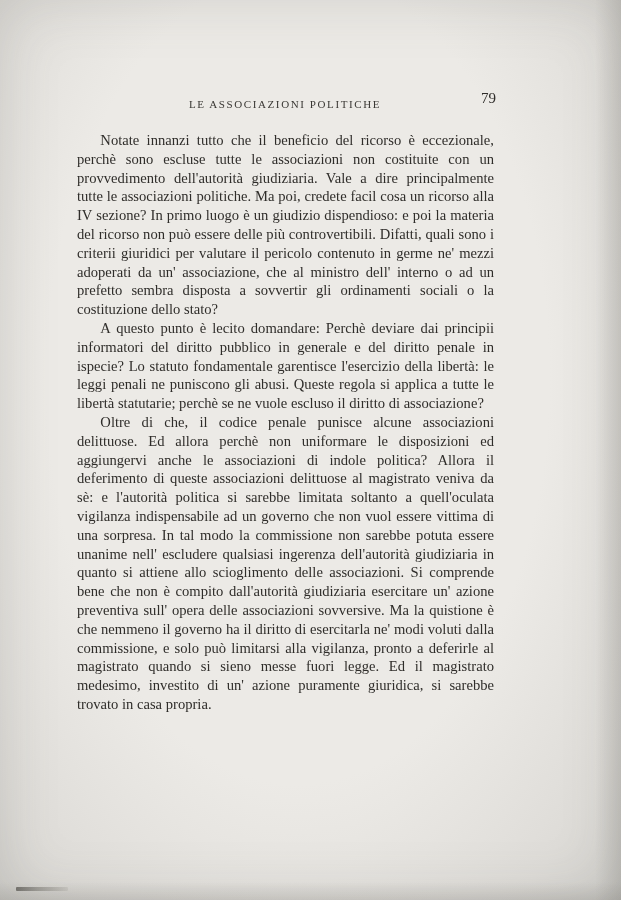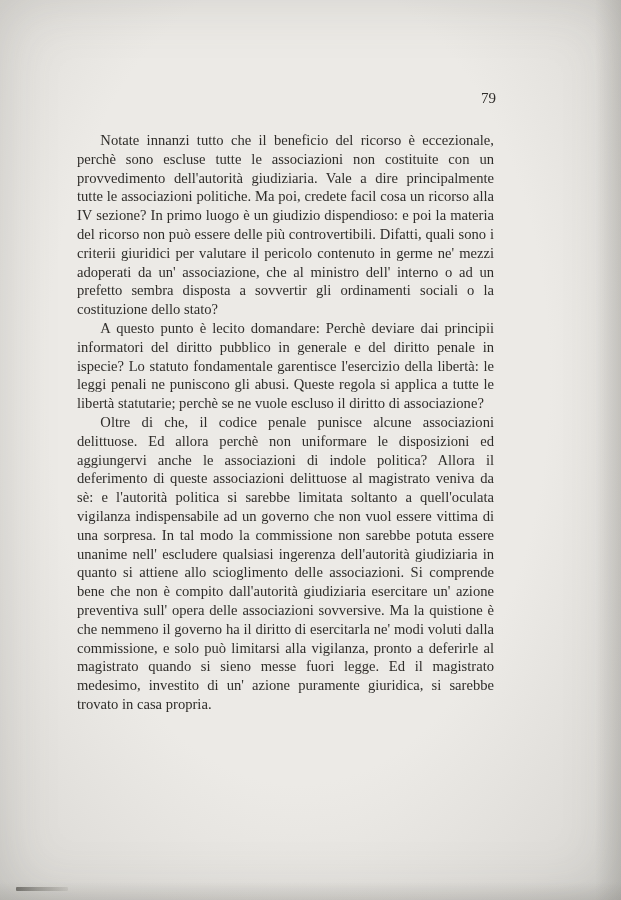--- a/index.html
+++ b/index.html
@@ -88,20 +88,21 @@
     background: linear-gradient(0deg, rgba(120,118,112,0.20), rgba(120,118,112,0));
     pointer-events: none;
   }
 </style>
 </head>
 <body>
 
 <div class="scan-page">
 
   <div class="page-header">
+    <span class="running-title">LE ASSOCIAZIONI POLITICHE</span>
     <span class="page-number">79</span>
   </div>
 
   <div class="text-block">
     <p>Notate innanzi tutto che il beneficio del ricorso è eccezionale, perchè sono escluse tutte le associazioni non costituite con un provvedimento dell'autorità giudiziaria. Vale a dire principalmente tutte le associazioni politiche. Ma poi, credete facil cosa un ricorso alla IV sezione? In primo luogo è un giudizio dispendioso: e poi la materia del ricorso non può essere delle più controvertibili. Difatti, quali sono i criterii giuridici per valutare il pericolo contenuto in germe ne' mezzi adoperati da un' associazione, che al ministro dell' interno o ad un prefetto sembra disposta a sovvertir gli ordinamenti sociali o la costituzione dello stato?</p>
     <p>A questo punto è lecito domandare: Perchè deviare dai principii informatori del diritto pubblico in generale e del diritto penale in ispecie? Lo statuto fondamentale garentisce l'esercizio della libertà: le leggi penali ne puniscono gli abusi. Queste regola si applica a tutte le libertà statutarie; perchè se ne vuole escluso il diritto di associazione?</p>
     <p>Oltre di che, il codice penale punisce alcune associazioni delittuose. Ed allora perchè non uniformare le disposizioni ed aggiungervi anche le associazioni di indole politica? Allora il deferimento di queste associazioni delittuose al magistrato veniva da sè: e l'autorità politica si sarebbe limitata soltanto a quell'oculata vigilanza indispensabile ad un governo che non vuol essere vittima di una sorpresa. In tal modo la commissione non sarebbe potuta essere unanime nell' escludere qualsiasi ingerenza dell'autorità giudiziaria in quanto si attiene allo scioglimento delle associazioni. Si comprende bene che non è compito dall'autorità giudiziaria esercitare un' azione preventiva sull' opera delle associazioni sovversive. Ma la quistione è che nemmeno il governo ha il diritto di esercitarla ne' modi voluti dalla commissione, e solo può limitarsi alla vigilanza, pronto a deferirle al magistrato quando si sieno messe fuori legge. Ed il magistrato medesimo, investito di un' azione puramente giuridica, si sarebbe trovato in casa propria.</p>
   </div>
 
   <div class="scan-artifact"></div>

